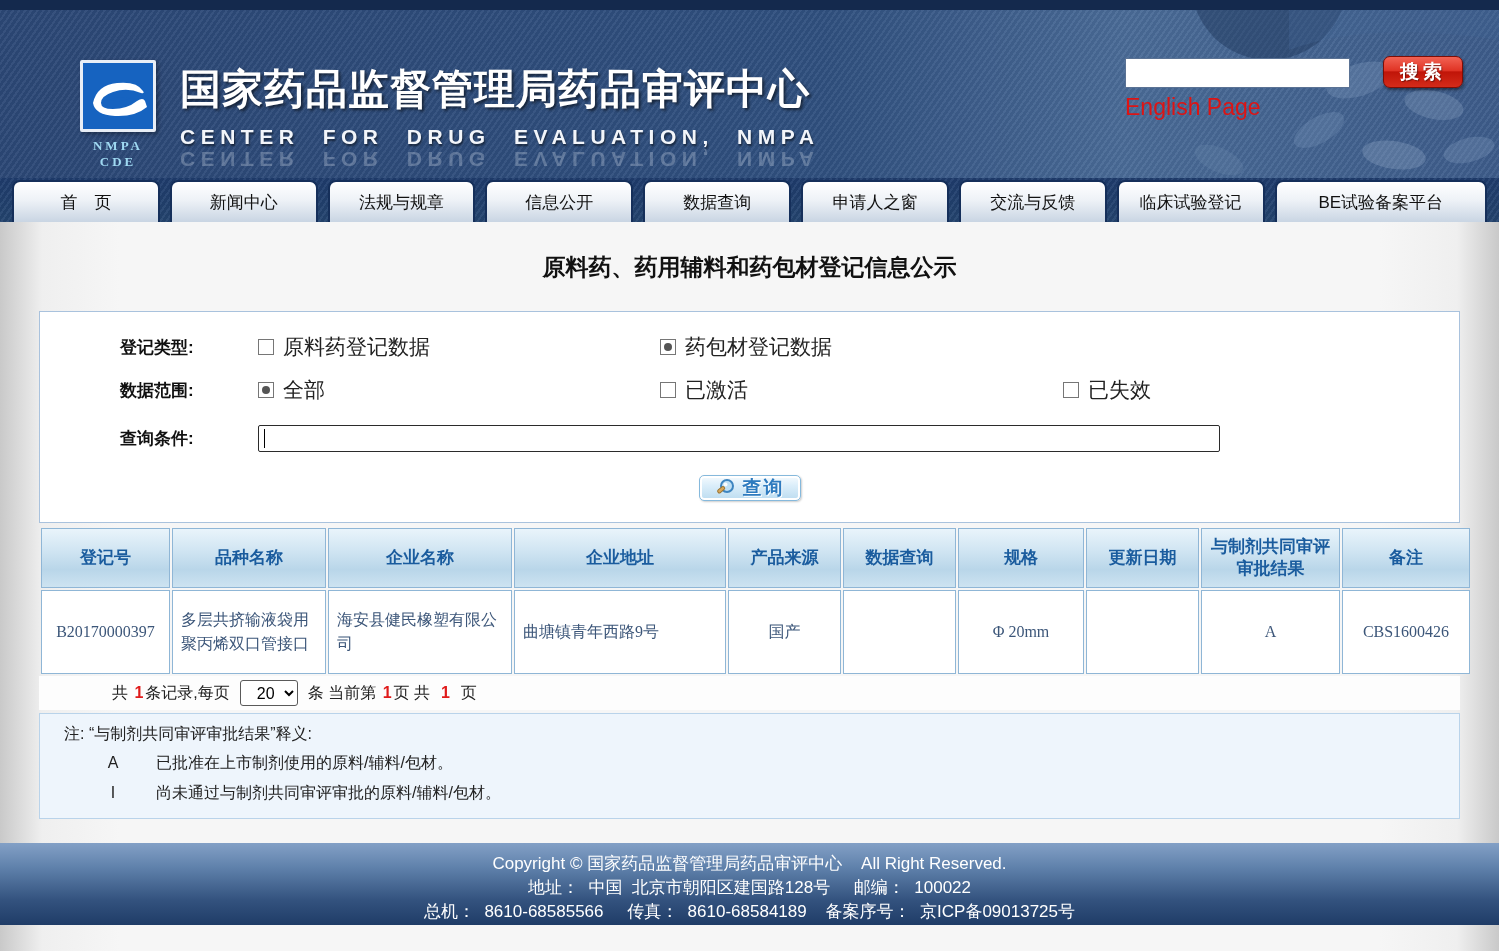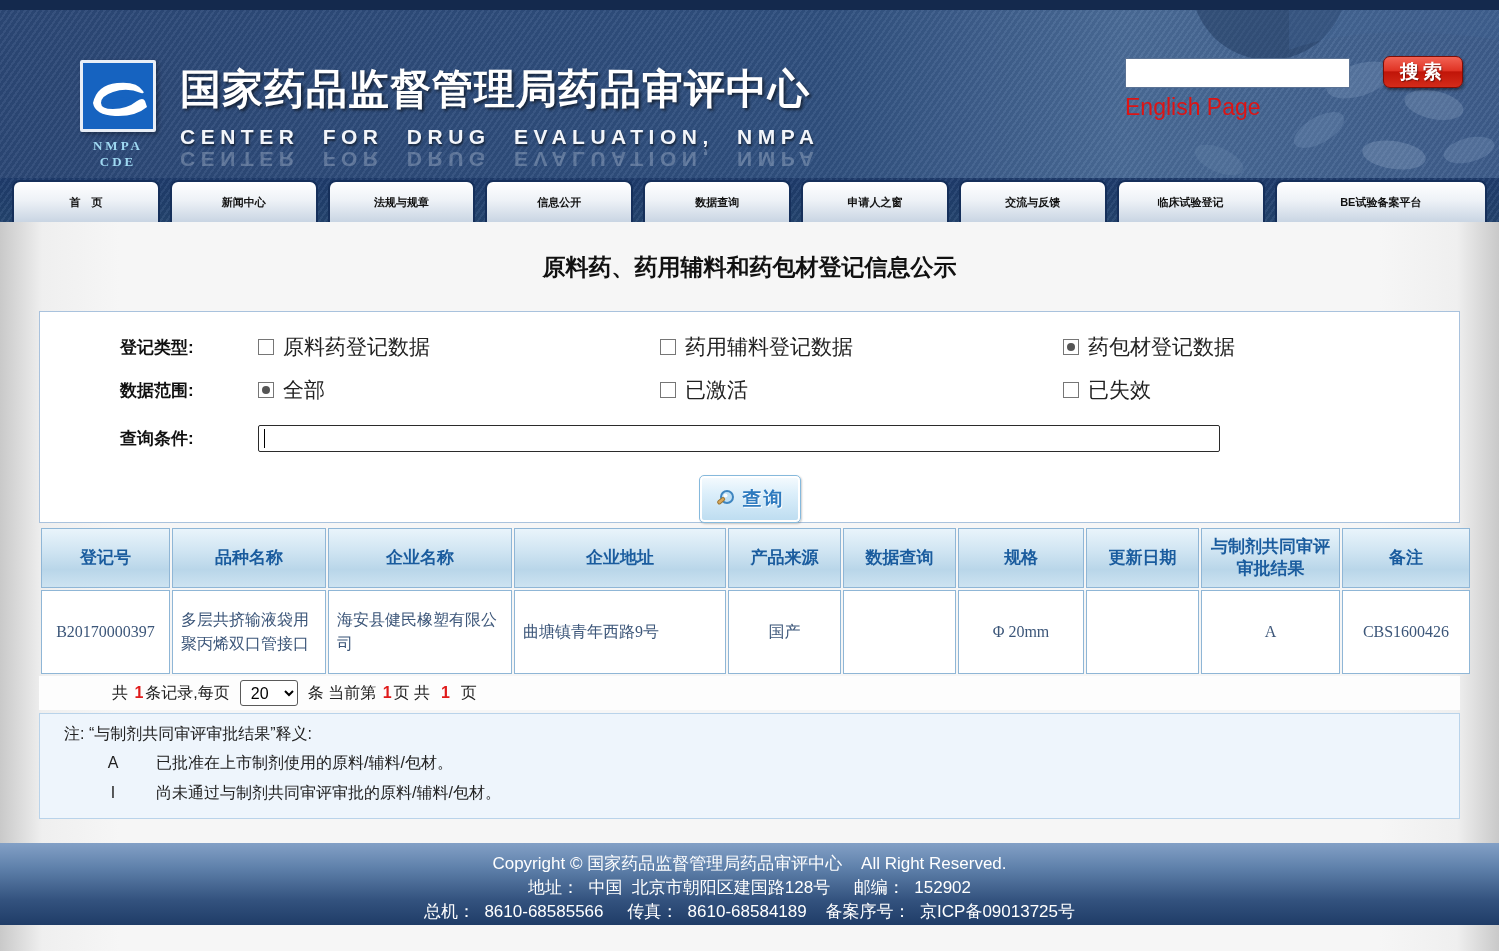--- a/index.html
+++ b/index.html
@@ -58,21 +58,21 @@
   .nav {
     height:44px; display:flex; align-items:flex-end; gap:10px; padding:0 12px;
     background:
       repeating-linear-gradient(125deg, rgba(255,255,255,0.05) 0 2px, rgba(0,0,0,0.05) 2px 5px),
       linear-gradient(#1f3c6d,#24446f);
   }
   .nav-tab {
     flex:1 1 0; height:42px; border:2px solid #152f5a; border-bottom:none;
     border-radius:8px 8px 0 0;
     background:linear-gradient(#ffffff 0%,#eef2f7 45%,#c9d5e3 100%);
-    font-size:11px; font-weight:bold; color:#111; cursor:pointer;
+    font-size:17px; font-weight:normal; color:#111; cursor:pointer;
     display:flex; align-items:center; justify-content:center; white-space:nowrap;
     box-shadow:inset 0 2px 0 #fff;
   }
   .nav-tab:last-child { flex:1.45 1 0; }
 
   
   .main { width:1421px; margin:0 auto; }
   .page-title { text-align:center; font-size:23px; font-weight:bold; color:#111; padding:30px 0 28px; }
 
   .query-panel { background:#fff; border:1px solid #a9c2dd; height:212px; padding-top:20px; }
@@ -83,21 +83,21 @@
   .radio {
     width:16px; height:16px; border:1px solid #767676; border-radius:50%；
     border-radius:50%; background:#fff; display:inline-block; position:relative; margin-right:9px; flex:none;
   }
   .radio.checked::after { content:""; position:absolute; left:3px; top:3px; right:3px; bottom:3px; background:#555; border-radius:50%; }
   .query-input-wrap { position:relative; width:962px; height:27px; }
   .query-input { width:100%; height:100%; border:1.5px solid #2b2b2b; border-radius:2px; font-size:16px; padding:0 6px 0 10px; }
   .caret { position:absolute; left:6px; top:4px; width:1px; height:19px; background:#000; }
   .btn-row { text-align:center; margin-top:22px; }
   .query-btn {
-    width:102px; height:48px; border:1px solid #86b9dc; border-radius:5px;
+    width:102px; height:26px; border:1px solid #86b9dc; border-radius:5px;
     background:linear-gradient(#f6fbfe 0%,#dbeefa 40%,#bcdcf0 100%);
     box-shadow:inset 0 0 0 2px #fff, 1px 1px 2px rgba(0,0,0,.2);
     cursor:pointer; display:inline-flex; align-items:center; justify-content:center; gap:7px;
   }
   .query-btn-text { font-size:19px; font-weight:bold; color:#2f7bbf; text-shadow:1px 1px 0 #fff; letter-spacing:2px; }
 
   
   .result-table { width:1421px; margin-top:3px; border-collapse:separate; border-spacing:2px; table-layout:fixed; background:transparent; }
   .result-table th {
     border:1px solid #8fb6d6; height:60px; font-size:17px; font-weight:bold; color:#1a5c9e;
@@ -110,21 +110,21 @@
   }
   .c-left { text-align:left; } .c-center { text-align:center; }
 
   
   .pagination {
     background:#fdfdfd; height:34px; display:flex; align-items:center; padding-left:73px;
     font-size:16px; color:#222;
   }
   .pagination .red { color:#e01b1b; font-weight:bold; padding:0 2px; }
   .page-size {
-    margin:0 10px; width:58px; height:26px; font-size:16px; border:1.5px solid #5a5a5a; border-radius:3px; background:#fff; padding-left:6px;
+    margin:0 10px; width:58px; height:26px; font-size:16px; border:1.5px solid #5a5a5a; border-radius:3px; background:#fff; padding-left:12px;
   }
   .pg-seg { white-space:pre; }
 
   
   .notes { background:#eef5fc; border:1px solid #b9d3ea; margin-top:3px; padding:6px 24px 10px; }
   .notes-title { font-size:16px; color:#222; line-height:28px; }
   .note-row { display:flex; line-height:30px; font-size:16px; color:#222; }
   .note-sym { width:58px; margin-left:20px; text-align:center; }
   .note-head .note-sym, .note-head .note-desc { font-weight:bold; }
   .note-desc { margin-left:14px; }
@@ -190,24 +190,20 @@
 
 <div class="page-title">原料药、药用辅料和药包材登记信息公示</div>
 
 <div class="main">
   <div class="query-panel">
     <div class="form-row">
       <div class="form-label">登记类型:</div>
       <div class="opt opt-1">
         <span class="radio"></span>
         <span>原料药登记数据</span>
-      </div>
-      <div class="opt opt-2">
-        <span class="radio"></span>
-        <span>药用辅料登记数据</span>
       </div>
       <div class="opt opt-3">
         <span class="radio checked"></span>
         <span>药包材登记数据</span>
       </div>
     </div>
 
     <div class="form-row">
       <div class="form-label">数据范围:</div>
       <div class="opt opt-1">
@@ -311,15 +307,15 @@
       <div class="note-sym">I</div>
       <div class="note-desc">尚未通过与制剂共同审评审批的原料/辅料/包材。</div>
     </div>
   </div>
 </div>
 
 <div class="footer-gap"></div>
 
 <div class="footer">
   <div>Copyright © 国家药品监督管理局药品审评中心    All Right Reserved.</div>
-  <div>地址：  中国  北京市朝阳区建国路128号     邮编：  152902</div>
+  <div>地址：  中国  北京市朝阳区建国路128号     邮编：  100022</div>
   <div>总机：  8610-68585566     传真：  8610-68584189    备案序号：  京ICP备09013725号</div>
 </div>
 
 </body></html>

